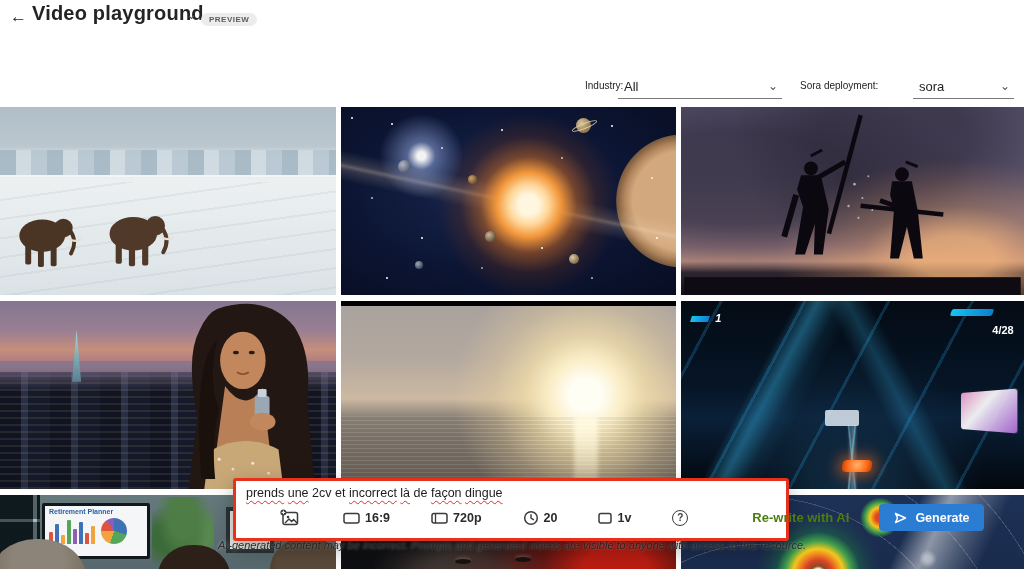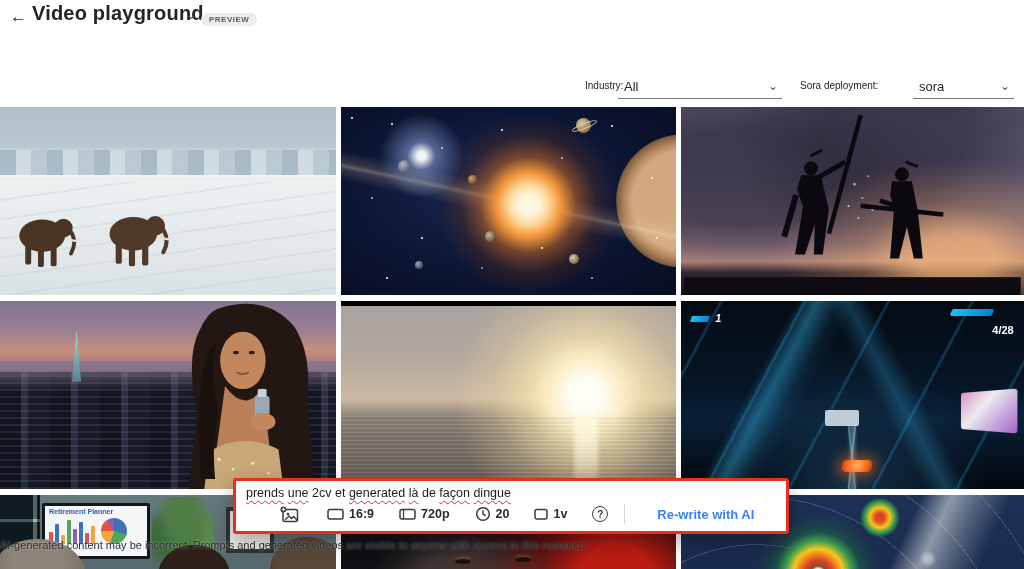--- a/index.html
+++ b/index.html
@@ -164,36 +164,36 @@
   .t9 { background:
     linear-gradient(115deg, transparent 56%, rgba(255,255,255,.5) 63%, rgba(255,255,255,.22) 70%, transparent 77%),
     radial-gradient(circle at 40% 42%, #fff 0 5px, #8a4a1c 8px, #d8442c 14px, #ef7d1e 19px, #f2c81e 25px, #3f9e4e 33px, rgba(30,110,70,.5) 42px, rgba(30,90,70,.25) 52px, transparent 62px),
     radial-gradient(circle at 58% 12%, #d8442c 0 4px, #ef7d1e 7px, #f2c81e 10px, #3f9e4e 15px, transparent 20px),
     radial-gradient(circle at 26% 12%, #3f9e4e 0 3px, #f2c81e 6px, transparent 11px),
     radial-gradient(circle at 72% 34%, rgba(255,255,255,.4) 0 3px, transparent 9px),
     repeating-radial-gradient(circle at 22% 115%, transparent 0 22px, rgba(255,255,255,.16) 22px 23px, transparent 23px 48px),
     linear-gradient(180deg,#1d3156,#15233f); }
 
   
-  .disclaimer { position:absolute; left:0; top:539px; width:100%; z-index:20;
-    font-size:11px; color:#303030; text-shadow:0 0 3px rgba(255,255,255,.45); }
+  .disclaimer { position:absolute; left:0; top:539px; width:100%; text-align:center; z-index:20;
+    font-size:11px; color:#303030; text-shadow:0 0 3px rgba(255,255,255,.45);font-style:italic; }
 
   
   .annotation { position:absolute; left:233px; top:478px; width:556px; z-index:30;
     border:3px solid #e8311a; border-radius:3px; background:#fff; box-shadow:0 8px 22px rgba(0,0,0,.3); }
   .prompt-row { padding:5px 10px 1px; font-size:12.5px; color:#1c1c1c; white-space:nowrap; cursor:text; min-height:20px; }
   .sq { text-decoration:underline wavy #d13438; text-decoration-thickness:1px; text-underline-offset:3px; }
-  .toolbar { display:flex; align-items:center; padding:3px 8px 7px 44px; }
+  .toolbar { display:flex; align-items:center; padding:3px 8px 7px 44px;gap:16px; }
   .tbtn { display:flex; align-items:center; gap:5px; font-size:12.5px; font-weight:600; color:#2b2b2b;
     margin-right:25px; cursor:pointer; white-space:nowrap; }
   .tbtn svg { display:block; }
   .help-circle { width:16px; height:16px; border:1.4px solid #3b3b3b; border-radius:50%;
     font-size:10px; font-weight:600; color:#3b3b3b; display:flex; align-items:center; justify-content:center; }
   .vdiv { width:1px; height:20px; background:#d6d6d6; margin:0 16px 0 0; }
-  .rewrite { font-size:13px; font-weight:600; color:#3b82f6; cursor:pointer; margin-right:14px; white-space:nowrap;margin-left:16px; }
+  .rewrite { font-size:13px; font-weight:600; color:#4d7c0f; cursor:pointer; margin-right:14px; white-space:nowrap; }
   .generate { display:flex; align-items:center; gap:7px; margin-left:auto; background:#2b7cd3; color:#fff;
     font-size:12.5px; font-weight:600; border:none; border-radius:4px; padding:0 14px; height:27px;
     cursor:pointer; font-family:"Liberation Sans",sans-serif; }
 </style>
 </head>
 <body>
 
 <div class="app">
 
   <span class="back">←</span>
@@ -350,21 +350,21 @@
       <div class="t8-eye e1"></div>
       <div class="t8-eye e2"></div>
     </div>
 
     <div class="tile t9"></div>
   </div>
 
   <div class="disclaimer">AI-generated content may be incorrect. Prompts and generated videos are visible to anyone with access to this resource.</div>
 
   <div class="annotation">
-    <div class="prompt-row"><span class="sq">prends</span> <span class="sq">une</span> <span>2cv</span> <span>et</span> <span class="sq">generated</span> <span class="sq">là</span> <span>de</span> <span class="sq">façon</span> <span class="sq">dingue</span></div>
+    <div class="prompt-row"><span class="sq">prends</span> <span class="sq">une</span> <span>2cv</span> <span>et</span> <span class="sq">incorrect</span> <span class="sq">là</span> <span>de</span> <span class="sq">façon</span> <span class="sq">dingue</span></div>
     <div class="toolbar">
 
       <div class="tbtn" style="margin-right:28px">
         <svg width="19" height="17" viewBox="0 0 19 17">
           <rect x="3" y="3.5" width="14.5" height="12" rx="2" fill="none" stroke="#3b3b3b" stroke-width="1.5"></rect>
           <circle cx="8" cy="8" r="1.3" fill="#3b3b3b"></circle>
           <path d="M5 14 l4-4 2.6 2.6 2-2 3.4 3.4" fill="none" stroke="#3b3b3b" stroke-width="1.4"></path>
           <circle cx="3.4" cy="3.4" r="3" fill="#3b3b3b"></circle>
           <path d="M3.4 1.6 v3.6 M1.6 3.4 h3.6" stroke="#fff" stroke-width="1"></path>
         </svg>
@@ -401,16 +401,22 @@
       </div>
 
       <div class="tbtn" style="margin-right:16px">
         <span class="help-circle">?</span>
       </div>
 
       <div class="vdiv"></div>
 
       <span class="rewrite">Re-write with AI</span>
 
+      <button class="generate">
+        <svg width="15" height="14" viewBox="0 0 15 14">
+          <path d="M2.5 2.5 L12.5 7 L2.5 11.5 L4.5 7 Z" fill="none" stroke="#fff" stroke-width="1.4" stroke-linejoin="round"></path>
+        </svg>
+        <span>Generate</span>
+      </button>
     </div>
   </div>
 
 </div>
 
 </body></html>

